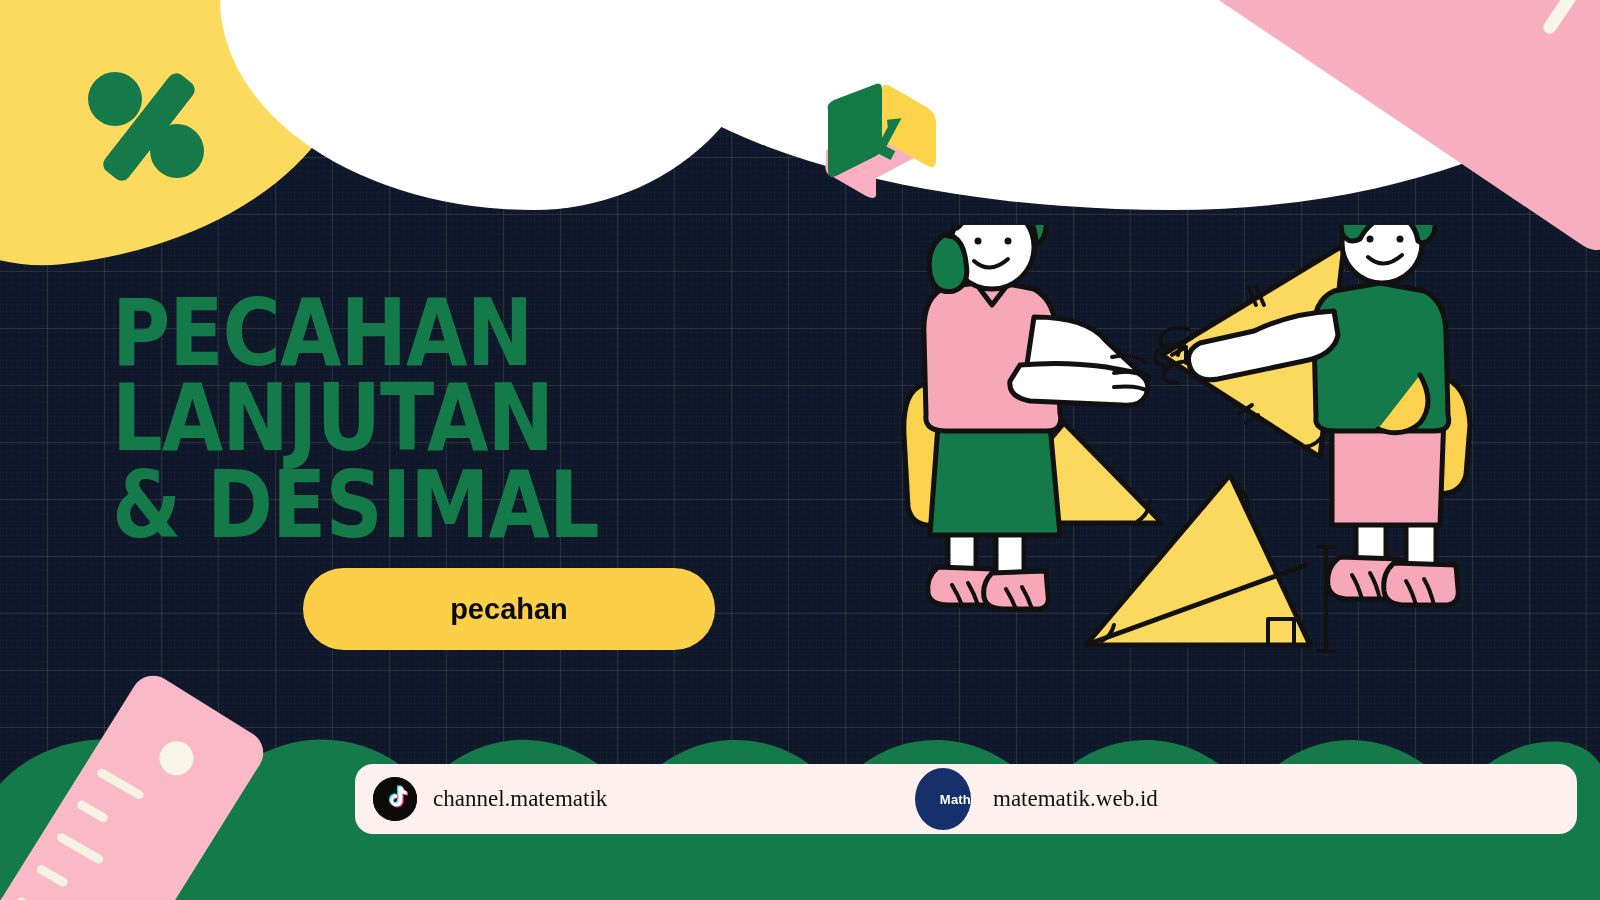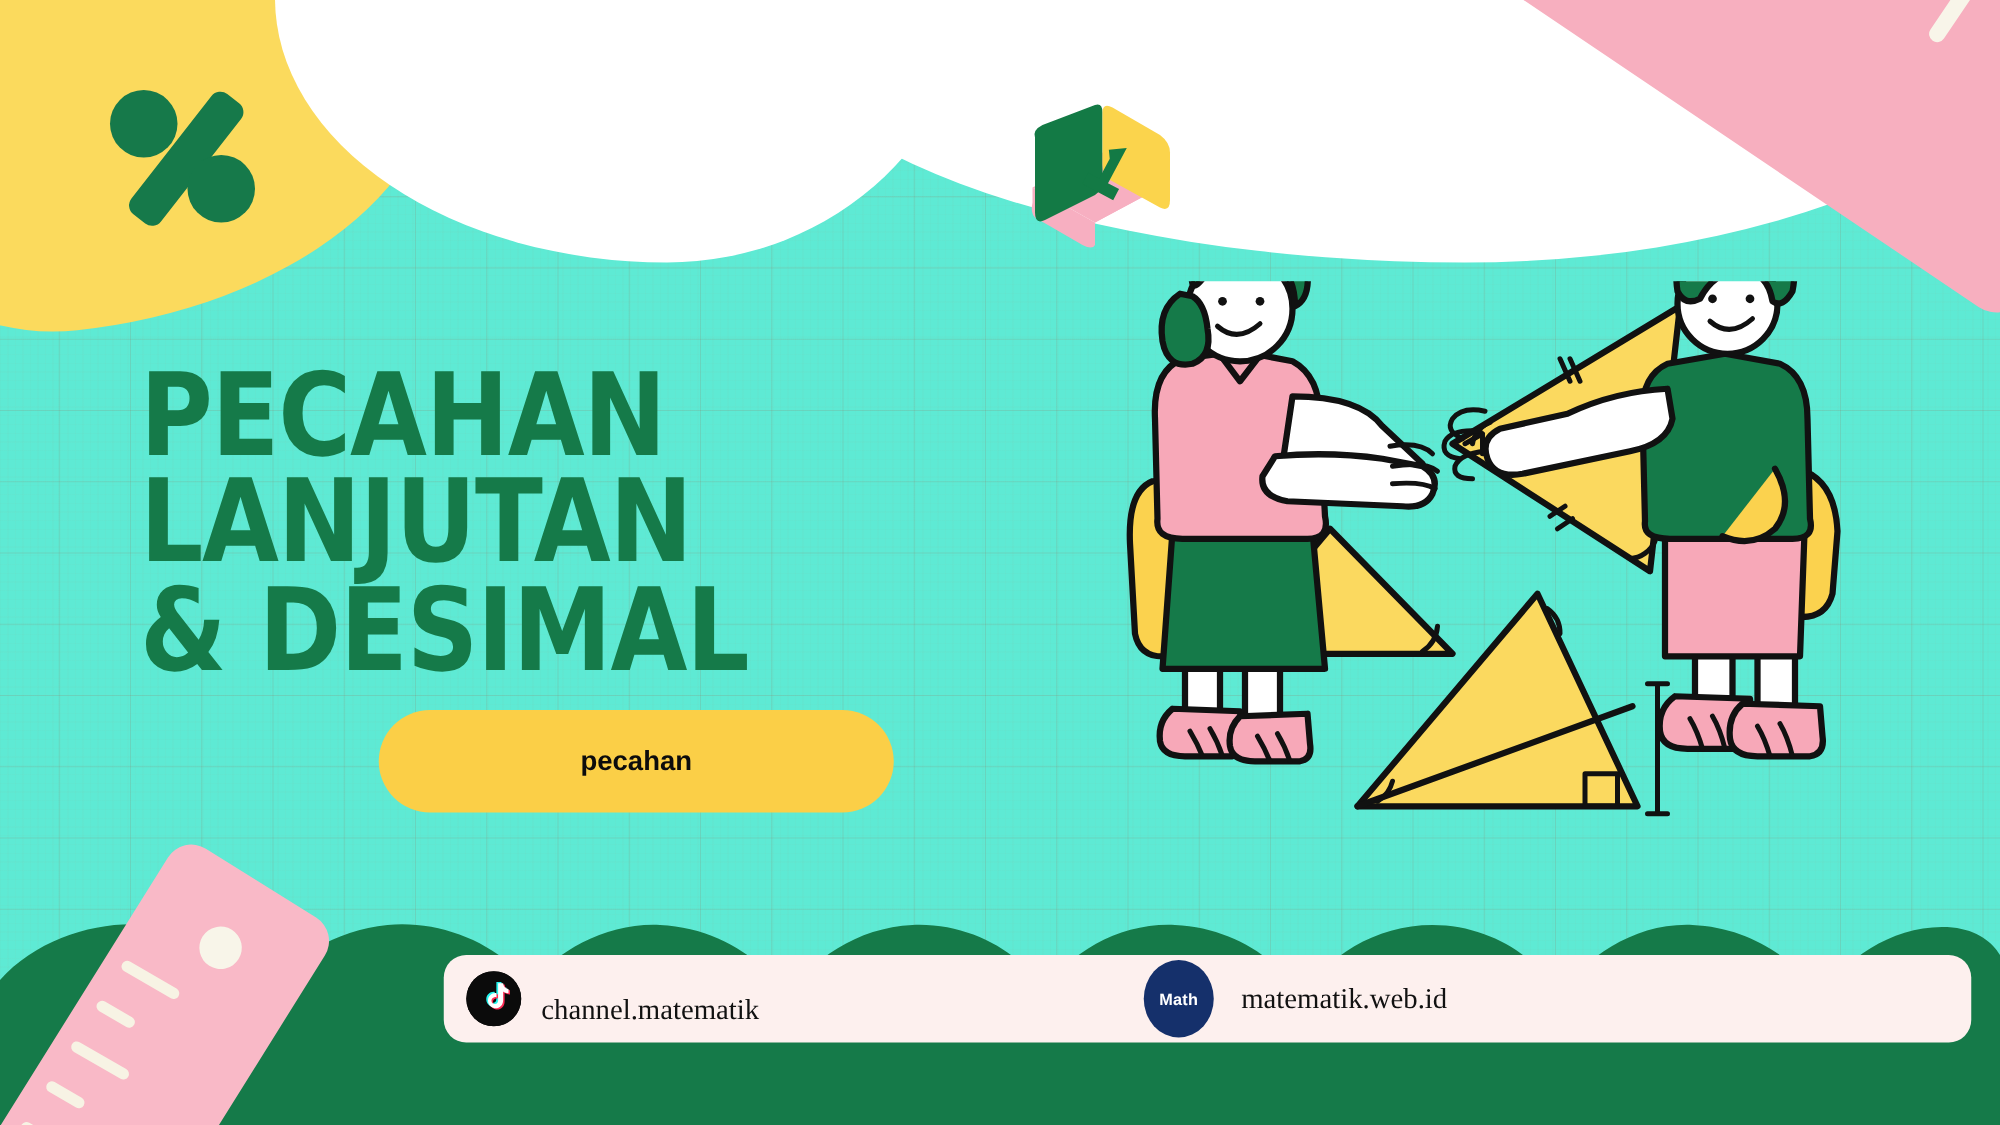--- a/index.html
+++ b/index.html
@@ -4,21 +4,21 @@
 <title>Pecahan Lanjutan &amp; Desimal</title>
 <style>
   html,body{margin:0;padding:0;}
   body{
     width:1600px;height:900px;overflow:hidden;
     font-family:"Liberation Sans",sans-serif;
     background:#F8F5E9;
   }
   #stage{
     position:relative;width:1600px;height:900px;overflow:hidden;
-    background:#5eead4;
+    background:#0f172a;
   }
   
   .grid{
     position:absolute;inset:0;
     background-image:
       linear-gradient(to right, rgba(140,135,110,.22) 1px, transparent 1px),
       linear-gradient(to bottom, rgba(140,135,110,.22) 1px, transparent 1px);
     background-size:57px 57px;
     background-position:-10px -14px;
     pointer-events:none;
@@ -103,42 +103,42 @@
     transform:scaleX(1.02) scaleY(1.18);transform-origin:left top;
     text-transform:uppercase;
   }
 
   
   .pill{
     position:absolute;left:303px;top:568px;width:412px;height:82px;
     background:#FBCF47;border-radius:41px;border:none;
     display:flex;align-items:center;justify-content:center;
     font-family:"Liberation Sans",sans-serif;
-    font-size:22px;font-weight:bold;color:#0C0C0C;cursor:pointer;
+    font-size:29px;font-weight:bold;color:#0C0C0C;cursor:pointer;
   }
 
   
   .illus{position:absolute;left:900px;top:225px;width:600px;height:480px;}
 
   
   .footer-bar{
     position:absolute;left:355px;top:764px;width:1222px;height:70px;
     background:#FDF0EE;border-radius:18px;
     display:flex;align-items:center;
   }
   .fitem{display:flex;align-items:center;position:absolute;}
   .fitem .flabel{
     font-family:"Liberation Serif","DejaVu Serif",serif;
     font-size:23px;color:#111;margin-left:16px;white-space:nowrap;
   }
   .i-tiktok{width:44px;height:44px;border-radius:50%;background:#0B0B0B;position:relative;}
   .i-ig{width:42px;height:42px;}
   .i-math{
     width:56px;height:62px;border-radius:50%;background:#15306B;
-    display:flex;align-items:center;justify-content:center;
+    display:flex;align-items:center;justify-content:flex-end;
   }
   .i-math .mtxt{
     font-family:"Liberation Sans",sans-serif;font-size:13px;font-weight:bold;
     color:#fff;letter-spacing:.2px;
   }
 </style>
 </head>
 <body>
 
 <div id="stage">
@@ -308,21 +308,21 @@
           <circle cx="470" cy="14" r="3.5" fill="#111" stroke="none"></circle>
           <circle cx="500" cy="14" r="3.5" fill="#111" stroke="none"></circle>
           <path d="M468 32 Q484 46 502 30" fill="none" stroke-width="4"></path>
         </g>
       </g>
     </svg>
   </div>
 
   <div class="footer-bar">
 
-    <div class="fitem" style="left:18px;align-items:flex-end;">
+    <div class="fitem" style="left:18px;">
       <span class="i-tiktok">
         <svg viewBox="0 0 44 44" width="44" height="44">
           <circle cx="22" cy="22" r="22" fill="#0B0B0B"></circle>
           <path d="M26.2 9.5h3.3c.3 2.6 1.8 4.4 4.3 4.7v3.3c-1.6.1-3.1-.4-4.3-1.3v6.9c0 4.2-3.2 6.9-6.9 6.4-3-.4-5.2-3-5.2-6.1 0-3.6 3.2-6.4 6.8-5.9v3.4c-.5-.2-1-.3-1.6-.2-1.5.2-2.6 1.5-2.4 3 .1 1.4 1.4 2.5 2.8 2.4 1.5-.1 2.5-1.3 2.5-2.8V9.5z" fill="#25F4EE" transform="translate(-1.4,-1)"></path>
           <path d="M26.2 9.5h3.3c.3 2.6 1.8 4.4 4.3 4.7v3.3c-1.6.1-3.1-.4-4.3-1.3v6.9c0 4.2-3.2 6.9-6.9 6.4-3-.4-5.2-3-5.2-6.1 0-3.6 3.2-6.4 6.8-5.9v3.4c-.5-.2-1-.3-1.6-.2-1.5.2-2.6 1.5-2.4 3 .1 1.4 1.4 2.5 2.8 2.4 1.5-.1 2.5-1.3 2.5-2.8V9.5z" fill="#FE2C55" transform="translate(1.2,1)"></path>
           <path d="M26.2 9.5h3.3c.3 2.6 1.8 4.4 4.3 4.7v3.3c-1.6.1-3.1-.4-4.3-1.3v6.9c0 4.2-3.2 6.9-6.9 6.4-3-.4-5.2-3-5.2-6.1 0-3.6 3.2-6.4 6.8-5.9v3.4c-.5-.2-1-.3-1.6-.2-1.5.2-2.6 1.5-2.4 3 .1 1.4 1.4 2.5 2.8 2.4 1.5-.1 2.5-1.3 2.5-2.8V9.5z" fill="#FFFFFF"></path>
         </svg>
       </span>
       <span class="flabel">channel.matematik</span>
     </div>

